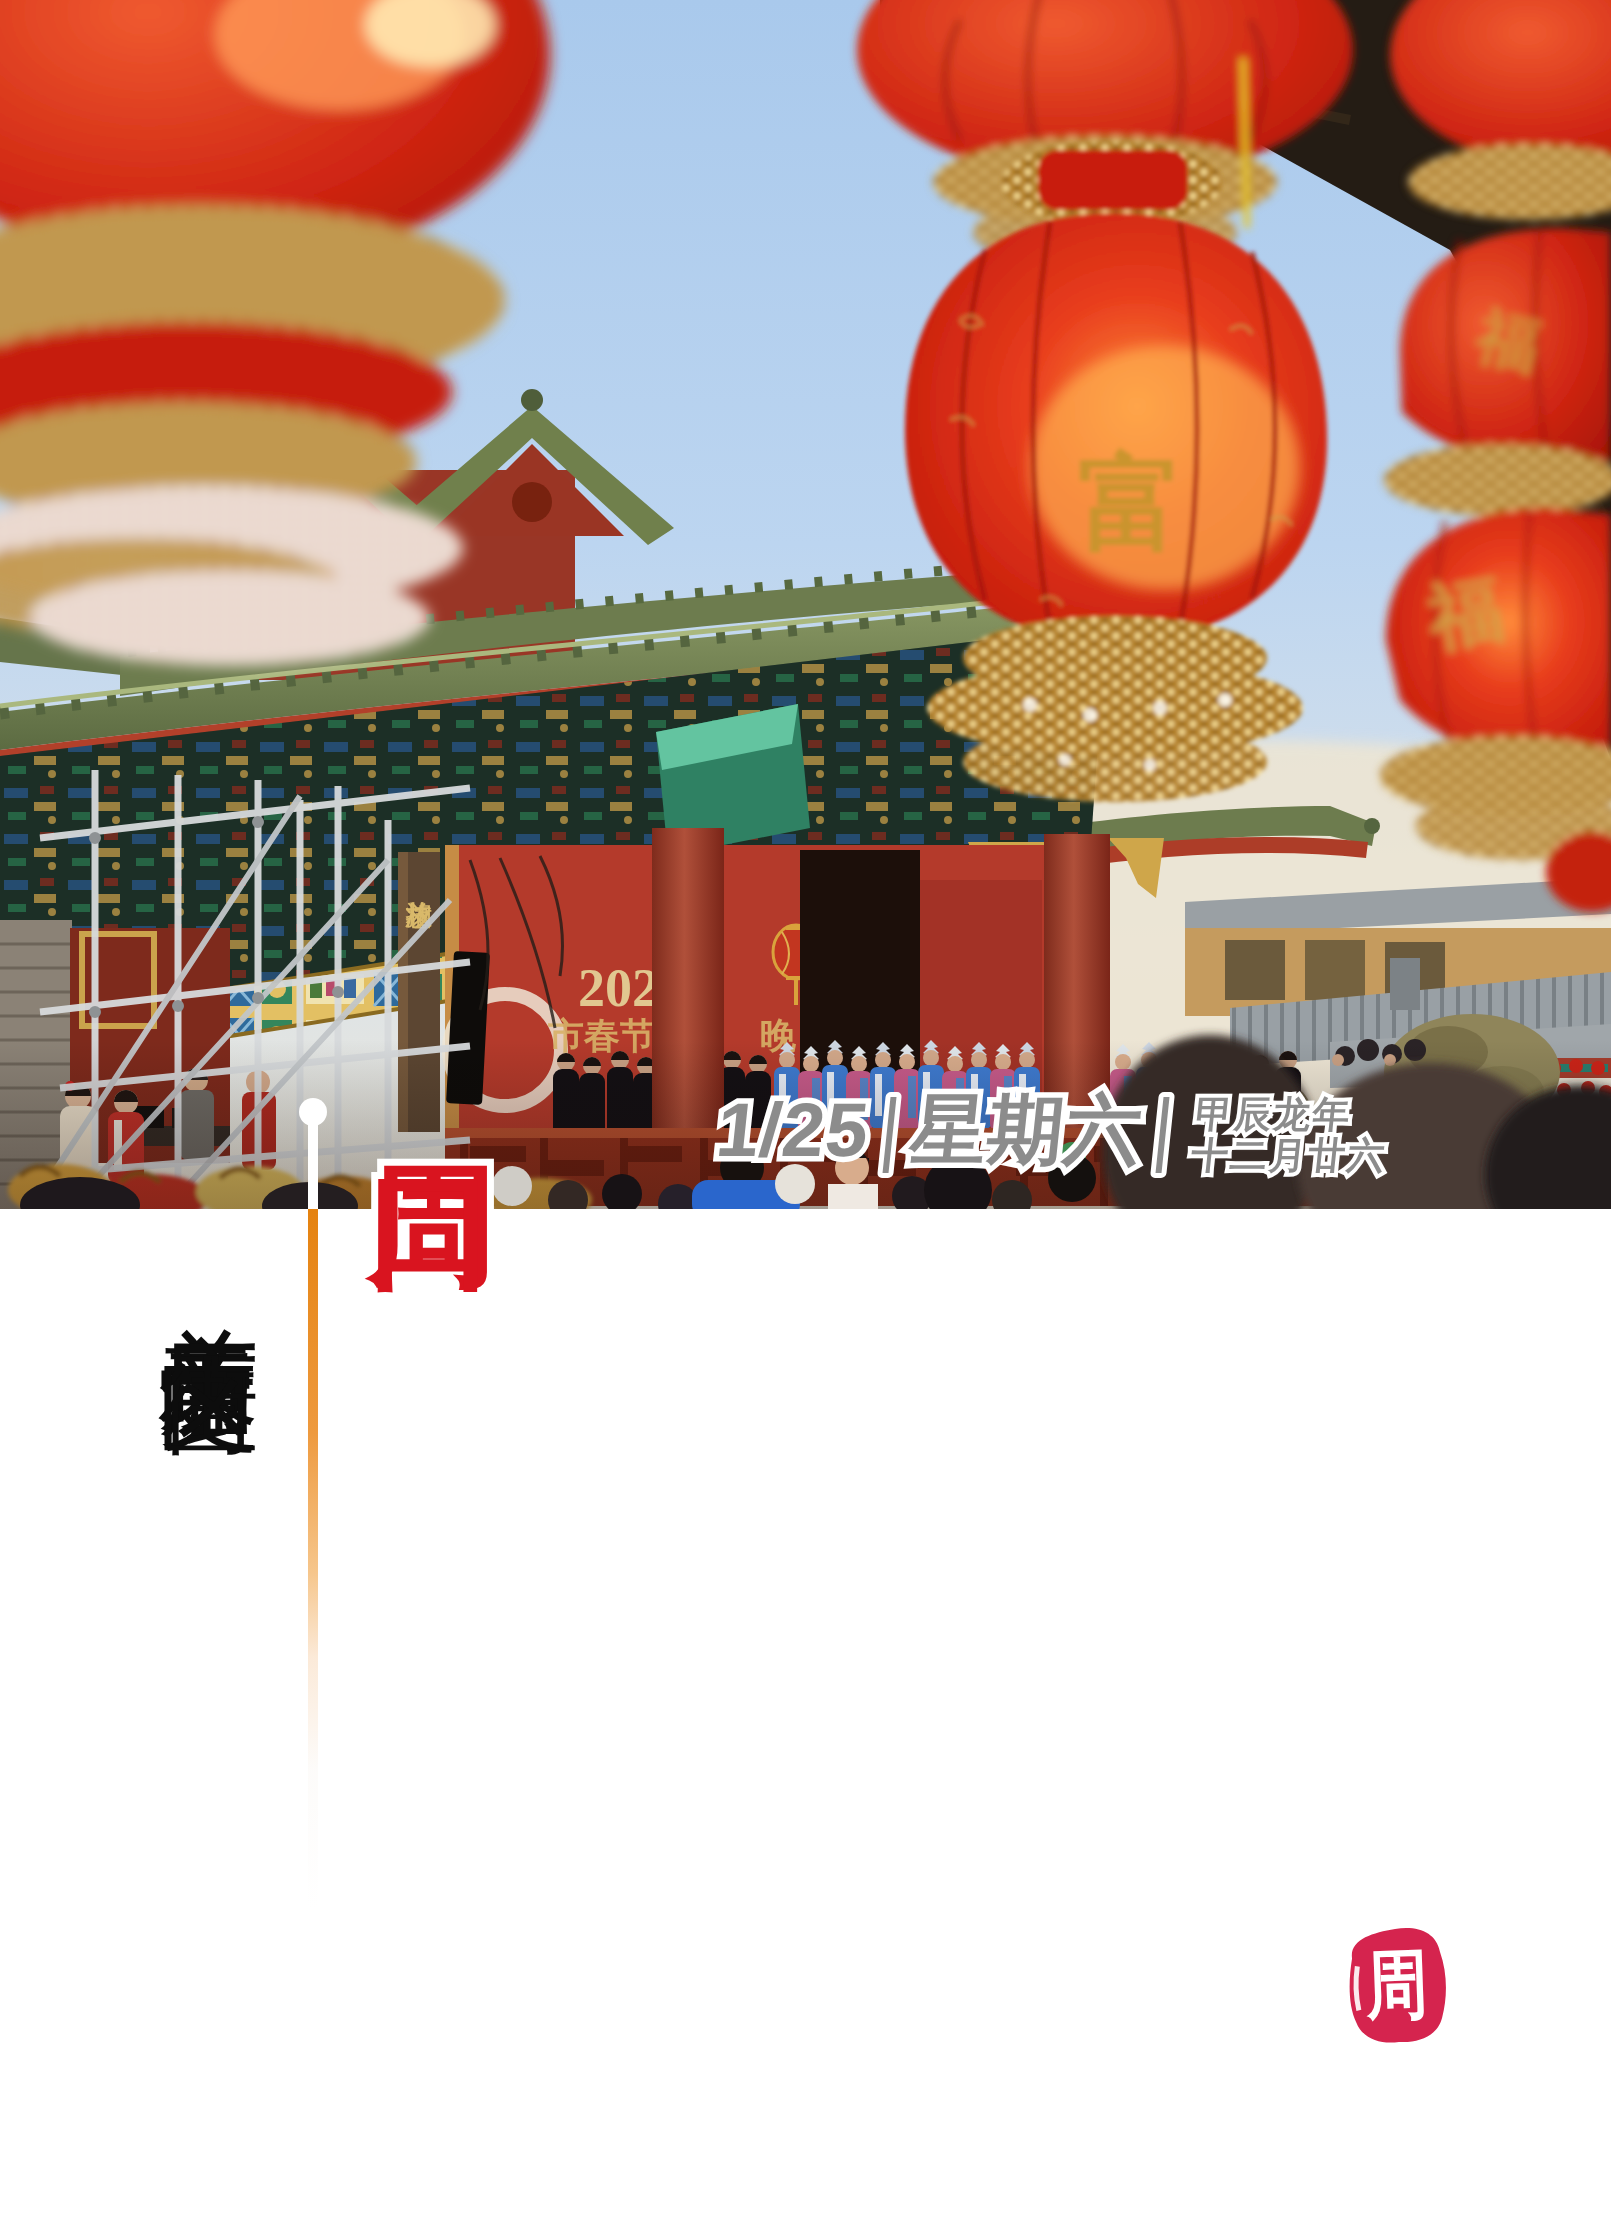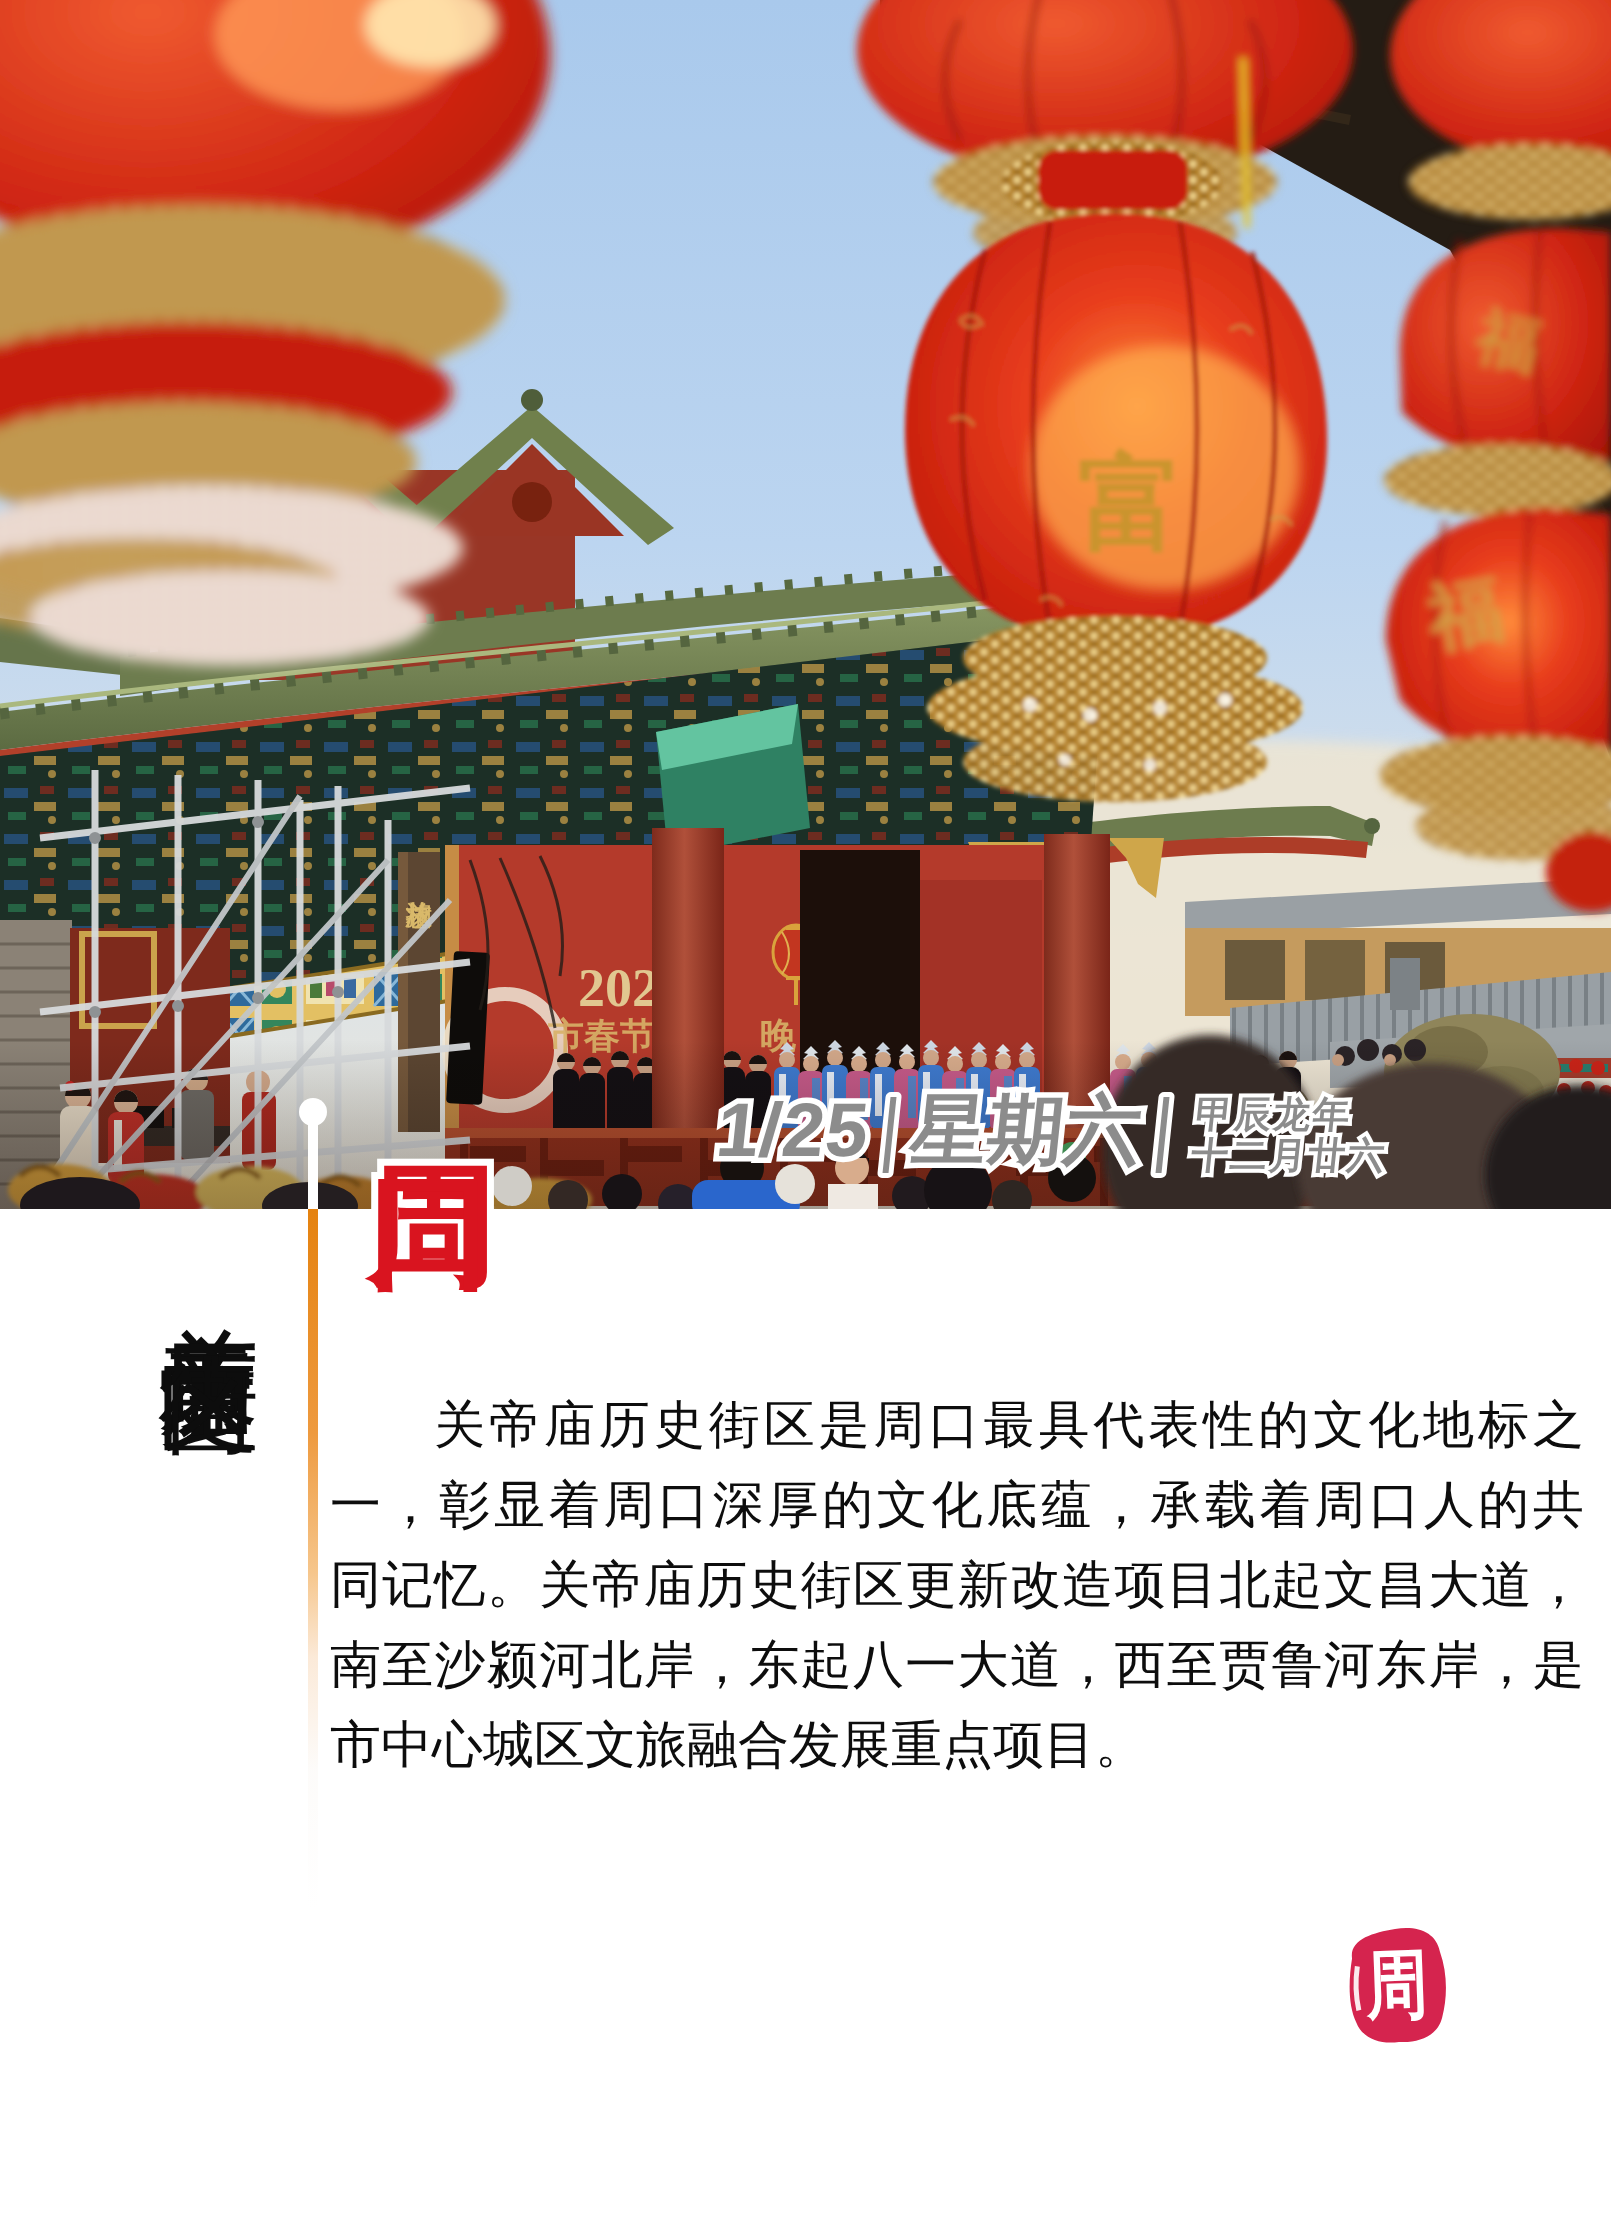--- a/index.html
+++ b/index.html
@@ -522,27 +522,20 @@
       </span>
       <span class="outlined lunar">
         <span class="lay stroke">十二月廿六</span>
         <span class="lay fill">十二月廿六</span>
       </span>
     </span>
   </div>
 
   <div class="side-title">关帝庙历史街区</div>
 
-  <div class="body-par">
-    <div class="para-line first">关帝庙历史街区是周口最具代表性的文化地标之</div>
-    <div class="para-line">一，彰显着周口深厚的文化底蕴，承载着周口人的共</div>
-    <div class="para-line">同记忆。关帝庙历史街区更新改造项目北起文昌大道，</div>
-    <div class="para-line">南至沙颍河北岸，东起八一大道，西至贾鲁河东岸，是</div>
-    <div class="para-line last">市中心城区文旅融合发展重点项目。</div>
-  </div>
 
   <div class="seal">
     <svg width="106" height="120" viewBox="0 0 106 120">
       <path d="M53,4 C76,1 94,9 97,28 C104,50 103,74 97,94 C92,112 73,119 53,117
                C35,119 17,113 11,96 C3,78 5,52 9,32 C7,13 30,7 53,4 Z" fill="var(--seal-red)"></path>
       <path d="M14,40 q-4,22 0,44" stroke="#ffffff" stroke-width="5" fill="none" opacity=".9"></path>
     </svg>
     <span class="seal-char">周</span>
   </div>
 

